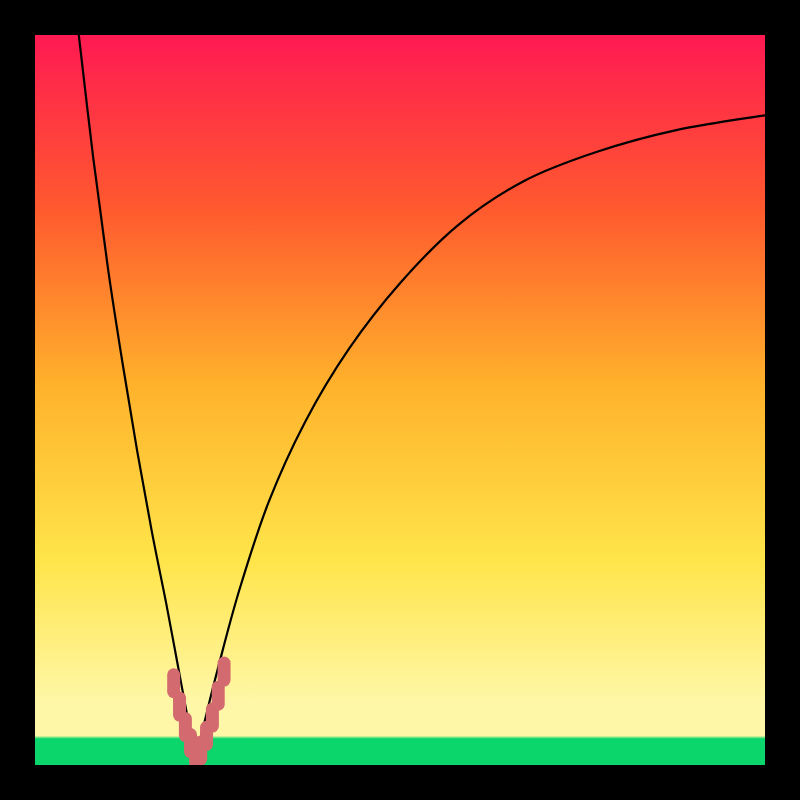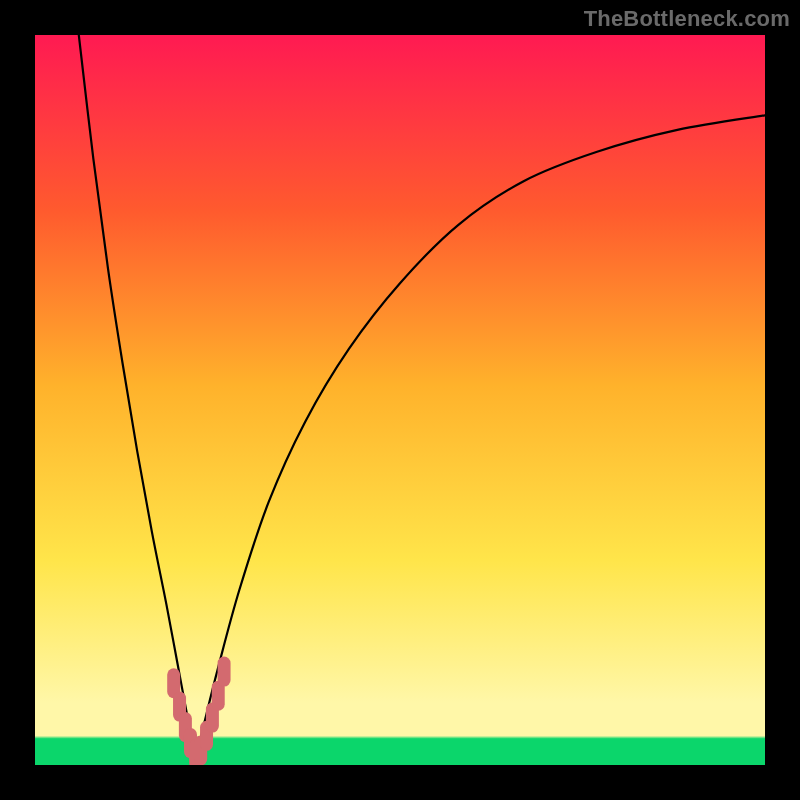--- a/index.html
+++ b/index.html
@@ -37,21 +37,20 @@
     font-size: 22px;
     font-weight: 600;
     letter-spacing: 0.2px;
     user-select: none;
   }
 </style>
 </head>
 <body>
 
 <div class="frame">
-  <div class="watermark">TheBottleneck.com</div>
 
   <div class="plot-area">
     <svg id="plot-svg" viewBox="0 0 730 730">
       <defs>
         <linearGradient id="bg-grad" x1="0" y1="0" x2="0" y2="1">
           <stop id="g0" offset="0%" stop-color="#ff1a52"></stop>
           <stop id="g1" offset="24%" stop-color="#ff5a2e"></stop>
           <stop id="g2" offset="48%" stop-color="#ffb22b"></stop>
           <stop id="g3" offset="72%" stop-color="#ffe54a"></stop>
           <stop id="g4" offset="91.5%" stop-color="#fff7a8"></stop>

